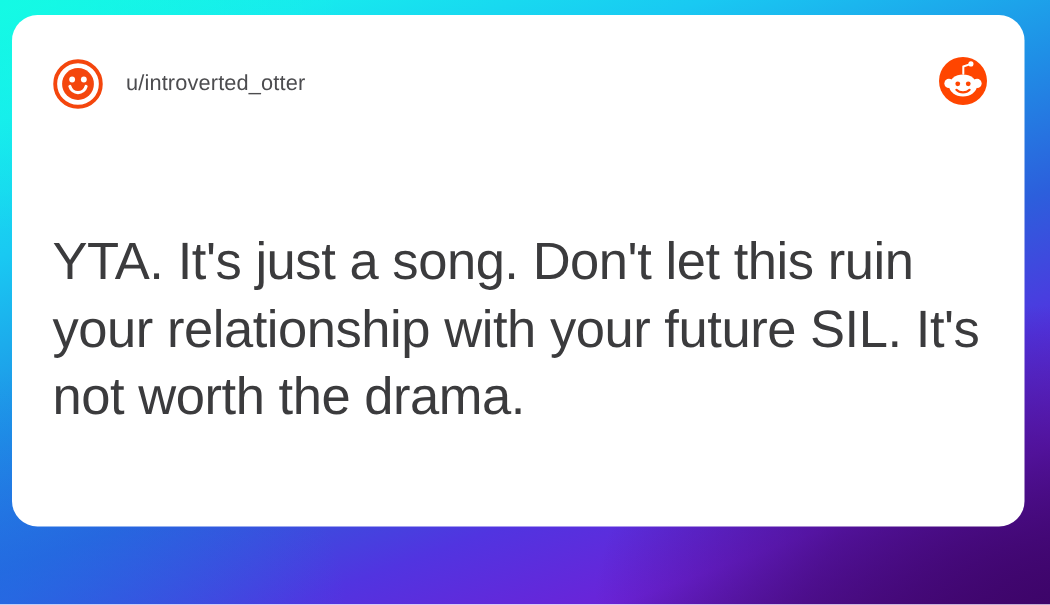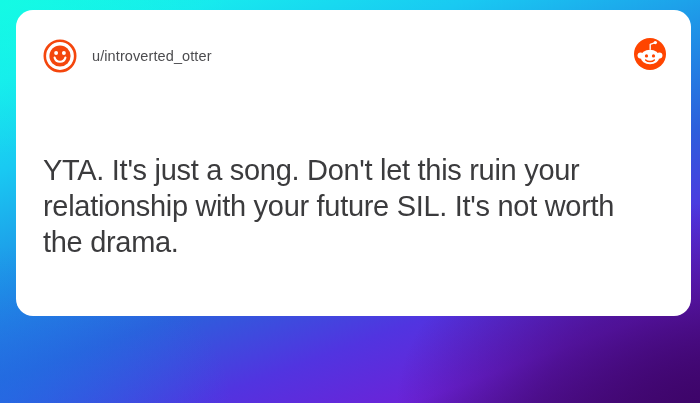--- a/index.html
+++ b/index.html
@@ -41,24 +41,24 @@
     background:
       radial-gradient(ellipse 70% 80% at 100% 100%, rgba(60,4,104,0.92) 0%, rgba(60,4,104,0.55) 32%, rgba(60,4,104,0) 62%),
       radial-gradient(ellipse 60% 70% at 0% 0%, rgba(20,255,228,0.55) 0%, rgba(20,255,228,0) 55%),
       radial-gradient(ellipse 55% 65% at 0% 100%, rgba(26,120,230,0.55) 0%, rgba(26,120,230,0) 60%);
     pointer-events: none;
     z-index: 0;
   }
 
   .card {
     position: absolute;
-    left: 16px;
+    left: 8px;
     top: 10px;
     width: 675px;
-    height: 306px;
+    height: 341px;
     box-sizing: border-box;
     background: #ffffff;
     border-radius: 17px;
     z-index: 2;
     overflow: hidden;
   }
 
   .card-header {
     position: absolute;
     left: 0;
@@ -100,22 +100,22 @@
 
   .card-body {
     position: absolute;
     left: 27px;
     top: 142px;
     right: 30px;
   }
 
   .post-text {
     font-family: "Liberation Sans", sans-serif;
-    font-size: 29px;
-    line-height: 36px;
+    font-size: 35px;
+    line-height: 45px;
     color: #3b3b3d;
     letter-spacing: -0.3px;
     font-weight: 400;
     margin: 0;
     white-space: pre-wrap;
   }
 </style>
 </head>
 <body>
 

